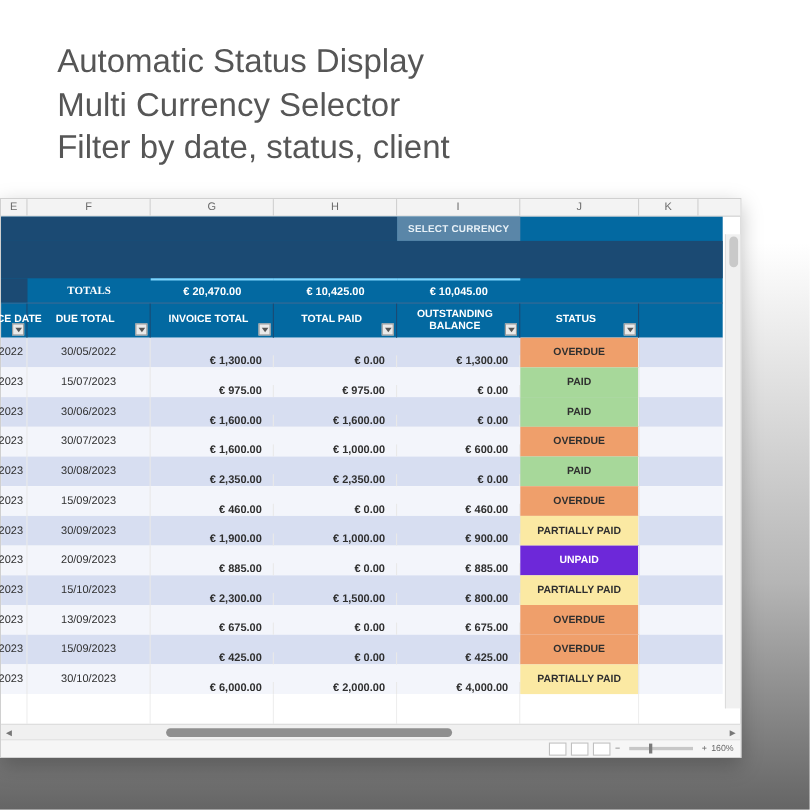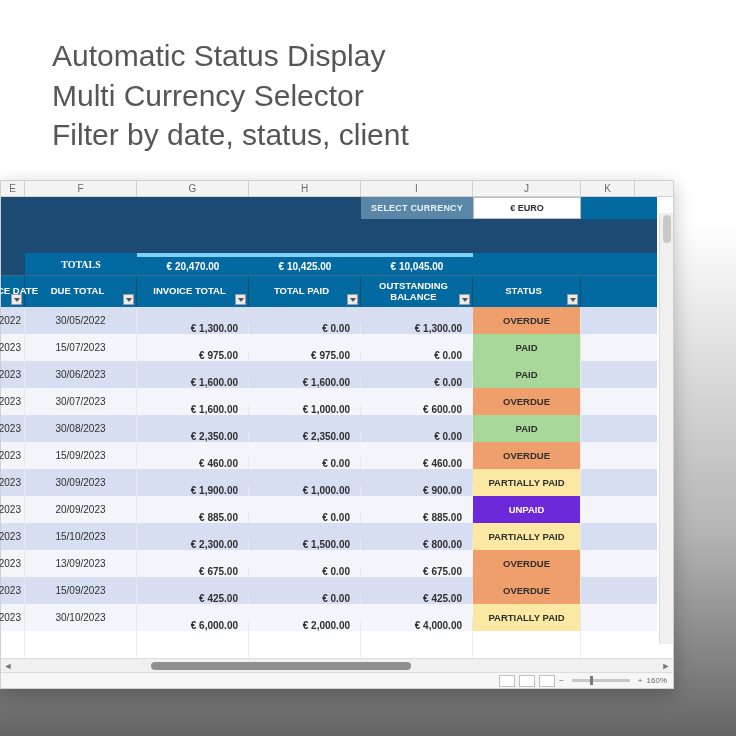--- a/index.html
+++ b/index.html
@@ -52,21 +52,21 @@
   .selrow .pad { width: 360px; background:#1b4a73; }
   .selcur-label { width:112px; height:22px; background:#5a86a8; color:#e8f1f7; font-size:9px; font-weight:600; display:flex;align-items:center;justify-content:center; letter-spacing:.2px;}
   .selcur-value { width:108px; height:22px; background:#ffffff; color:#2a2a2a; border:1px solid #bcbcbc; font-size:9px; font-weight:700; display:flex;align-items:center;justify-content:center;}
   .gap { height: 34px; background:#1b4a73; width:656px; }
 
   .totalsrow { height:22px; }
   .totalsrow .lead { width:24px; background:#1b4a73;}
   .totalsrow .tot-label { width:112px; display:flex;align-items:center;justify-content:center; font-weight:700; font-size:10px; color:#fff;font-family:Liberation Serif, serif; }
   .totalsrow .tot-val { width:112px; display:flex;align-items:center;justify-content:center; font-weight:700; font-size:10px; color:#fff; border-top:1px solid #3b6b93;}
   .totalsrow .tot-blank { width:108px; }
-  .totalsrow .tot-line { border-top:4px solid #7dd3fc;text-align:center; }
+  .totalsrow .tot-line { border-top:2px solid #7dd3fc;text-align:center; }
 
   .hdrrow { height:32px; border-top:1px solid #3b6b93;}
   .hdrcell { position:relative; color:#fff; font-weight:700; font-size:9.5px; display:flex; align-items:center; justify-content:center; text-align:center; padding:0 10px 0 4px; border-right:1px solid #1b4a73; line-height:1.15;}
   .hdrcell.w-e { width:24px; padding:0;}
   .filter-btn { position:absolute; right:2px; bottom:2px; width:11px; height:11px; background:#eaeaea; border:1px solid #9a9a9a; }
   .filter-btn::after { content:""; position:absolute; left:2px; top:3px; width:0;height:0; border-left:3px solid transparent; border-right:3px solid transparent; border-top:4px solid #555;}
 
   
   .drow { height:27px; display:flex; font-size:10px; color:#2f2f2f;}
   .drow:nth-child(odd)  { background:#d7def1; }
@@ -116,21 +116,20 @@
     <div class="cw-k">K</div>
   </div>
 
   <div class="gridwrap">
     <div class="grid">
 
       <div class="bluearea">
         <div class="row selrow">
           <div class="pad"></div>
           <div class="selcur-label">SELECT CURRENCY</div>
-          <div class="selcur-value">€ EURO</div>
         </div>
         <div class="gap"></div>
         <div class="row totalsrow">
           <div class="lead"></div>
           <div class="tot-label">TOTALS</div>
           <div class="tot-val tot-line">€ 20,470.00</div>
           <div class="tot-val tot-line">€ 10,425.00</div>
           <div class="tot-val tot-line">€ 10,045.00</div>
           <div class="tot-blank"></div>
         </div>

